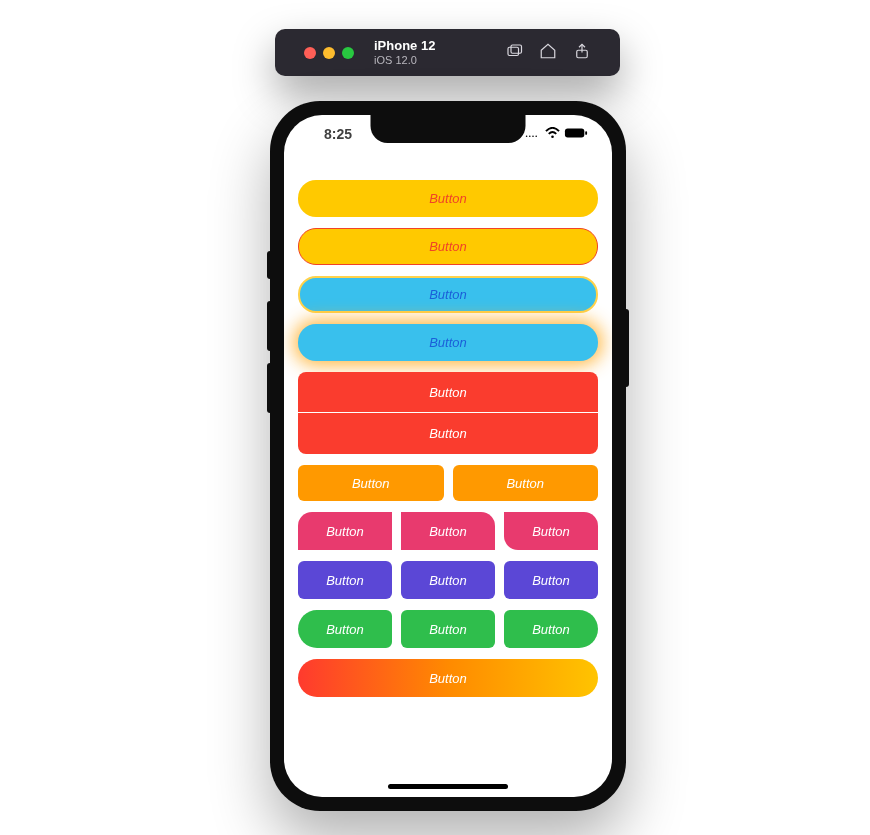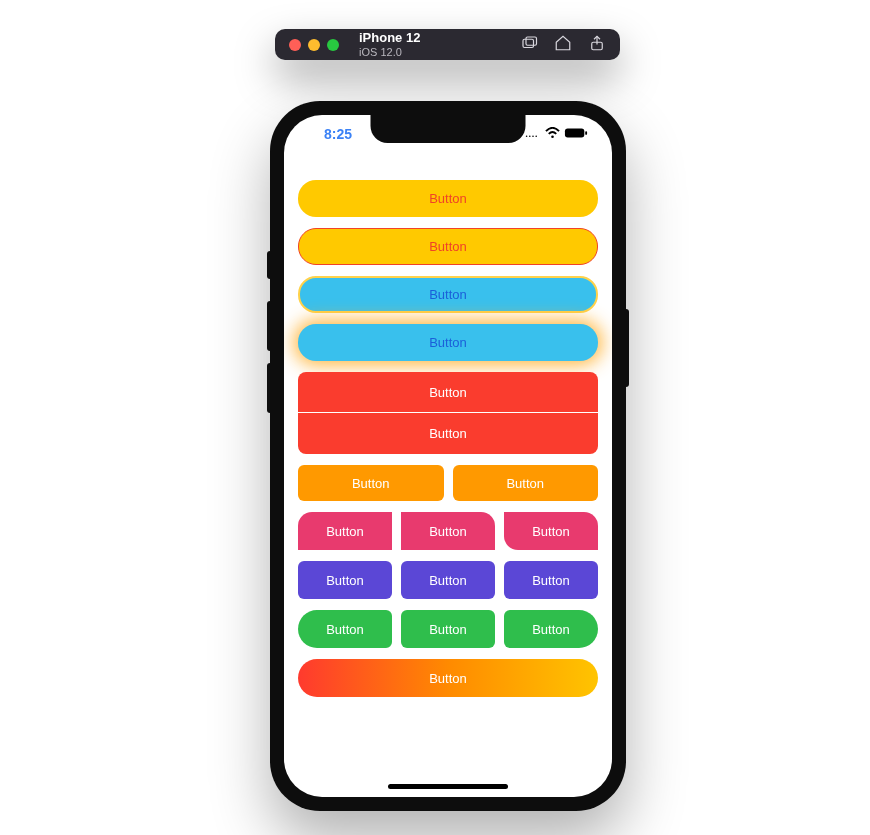--- a/index.html
+++ b/index.html
@@ -11,27 +11,27 @@
       overflow: hidden;
       position: relative;
     }
 
     
     .mac-window {
       position: absolute;
       left: 275px;
       top: 29px;
       width: 345px;
-      height: 31px;
+      height: 47px;
       background: #2b2931;
       border-radius: 10px;
       box-shadow: 0 18px 40px rgba(0,0,0,0.35);
       display: flex;
       align-items: center;
-      padding: 0 14px;
+      padding: 0 29px;
       color: #fff;
       font-size: 12px;
     }
     .traffic-lights { display:flex; gap:7px; margin-right: 20px; }
     .dot { width:12px; height:12px; border-radius:50%; }
     .dot-red    { background:#ff5f57; }
     .dot-yellow { background:#febc2e; }
     .dot-green  { background:#28c840; }
     .mac-title-block { display:flex; flex-direction:column; line-height:1.15; flex:1; }
     .mac-title { font-weight:700; font-size:13px; }
@@ -89,35 +89,36 @@
     .status-bar {
       position:absolute;
       top:0; left:0; right:0;
       height:38px;
       display:flex;
       justify-content:space-between;
       align-items:center;
       padding:0 24px;
       font-weight:700;
       font-size:14px;
-      color:#3b82f6;
+      color:#404040;
     }
     .status-left { width:60px; text-align:center;}
     .status-right { width:60px; display:flex; align-items:center; justify-content:flex-end; gap:4px; }
     .status-right svg { height:12px; }
 
     
     .app-content {
       position:absolute;
       top:65px; left:14px; right:14px; bottom:22px;
       display:flex;
       flex-direction:column;
       gap:11px;
       font-size:13px;
       font-weight:500;
+      font-style:italic;
     }
 
     .btn {
       height:37px;
       display:flex;
       align-items:center;
       justify-content:center;
       cursor:pointer;
       user-select:none;
     }

